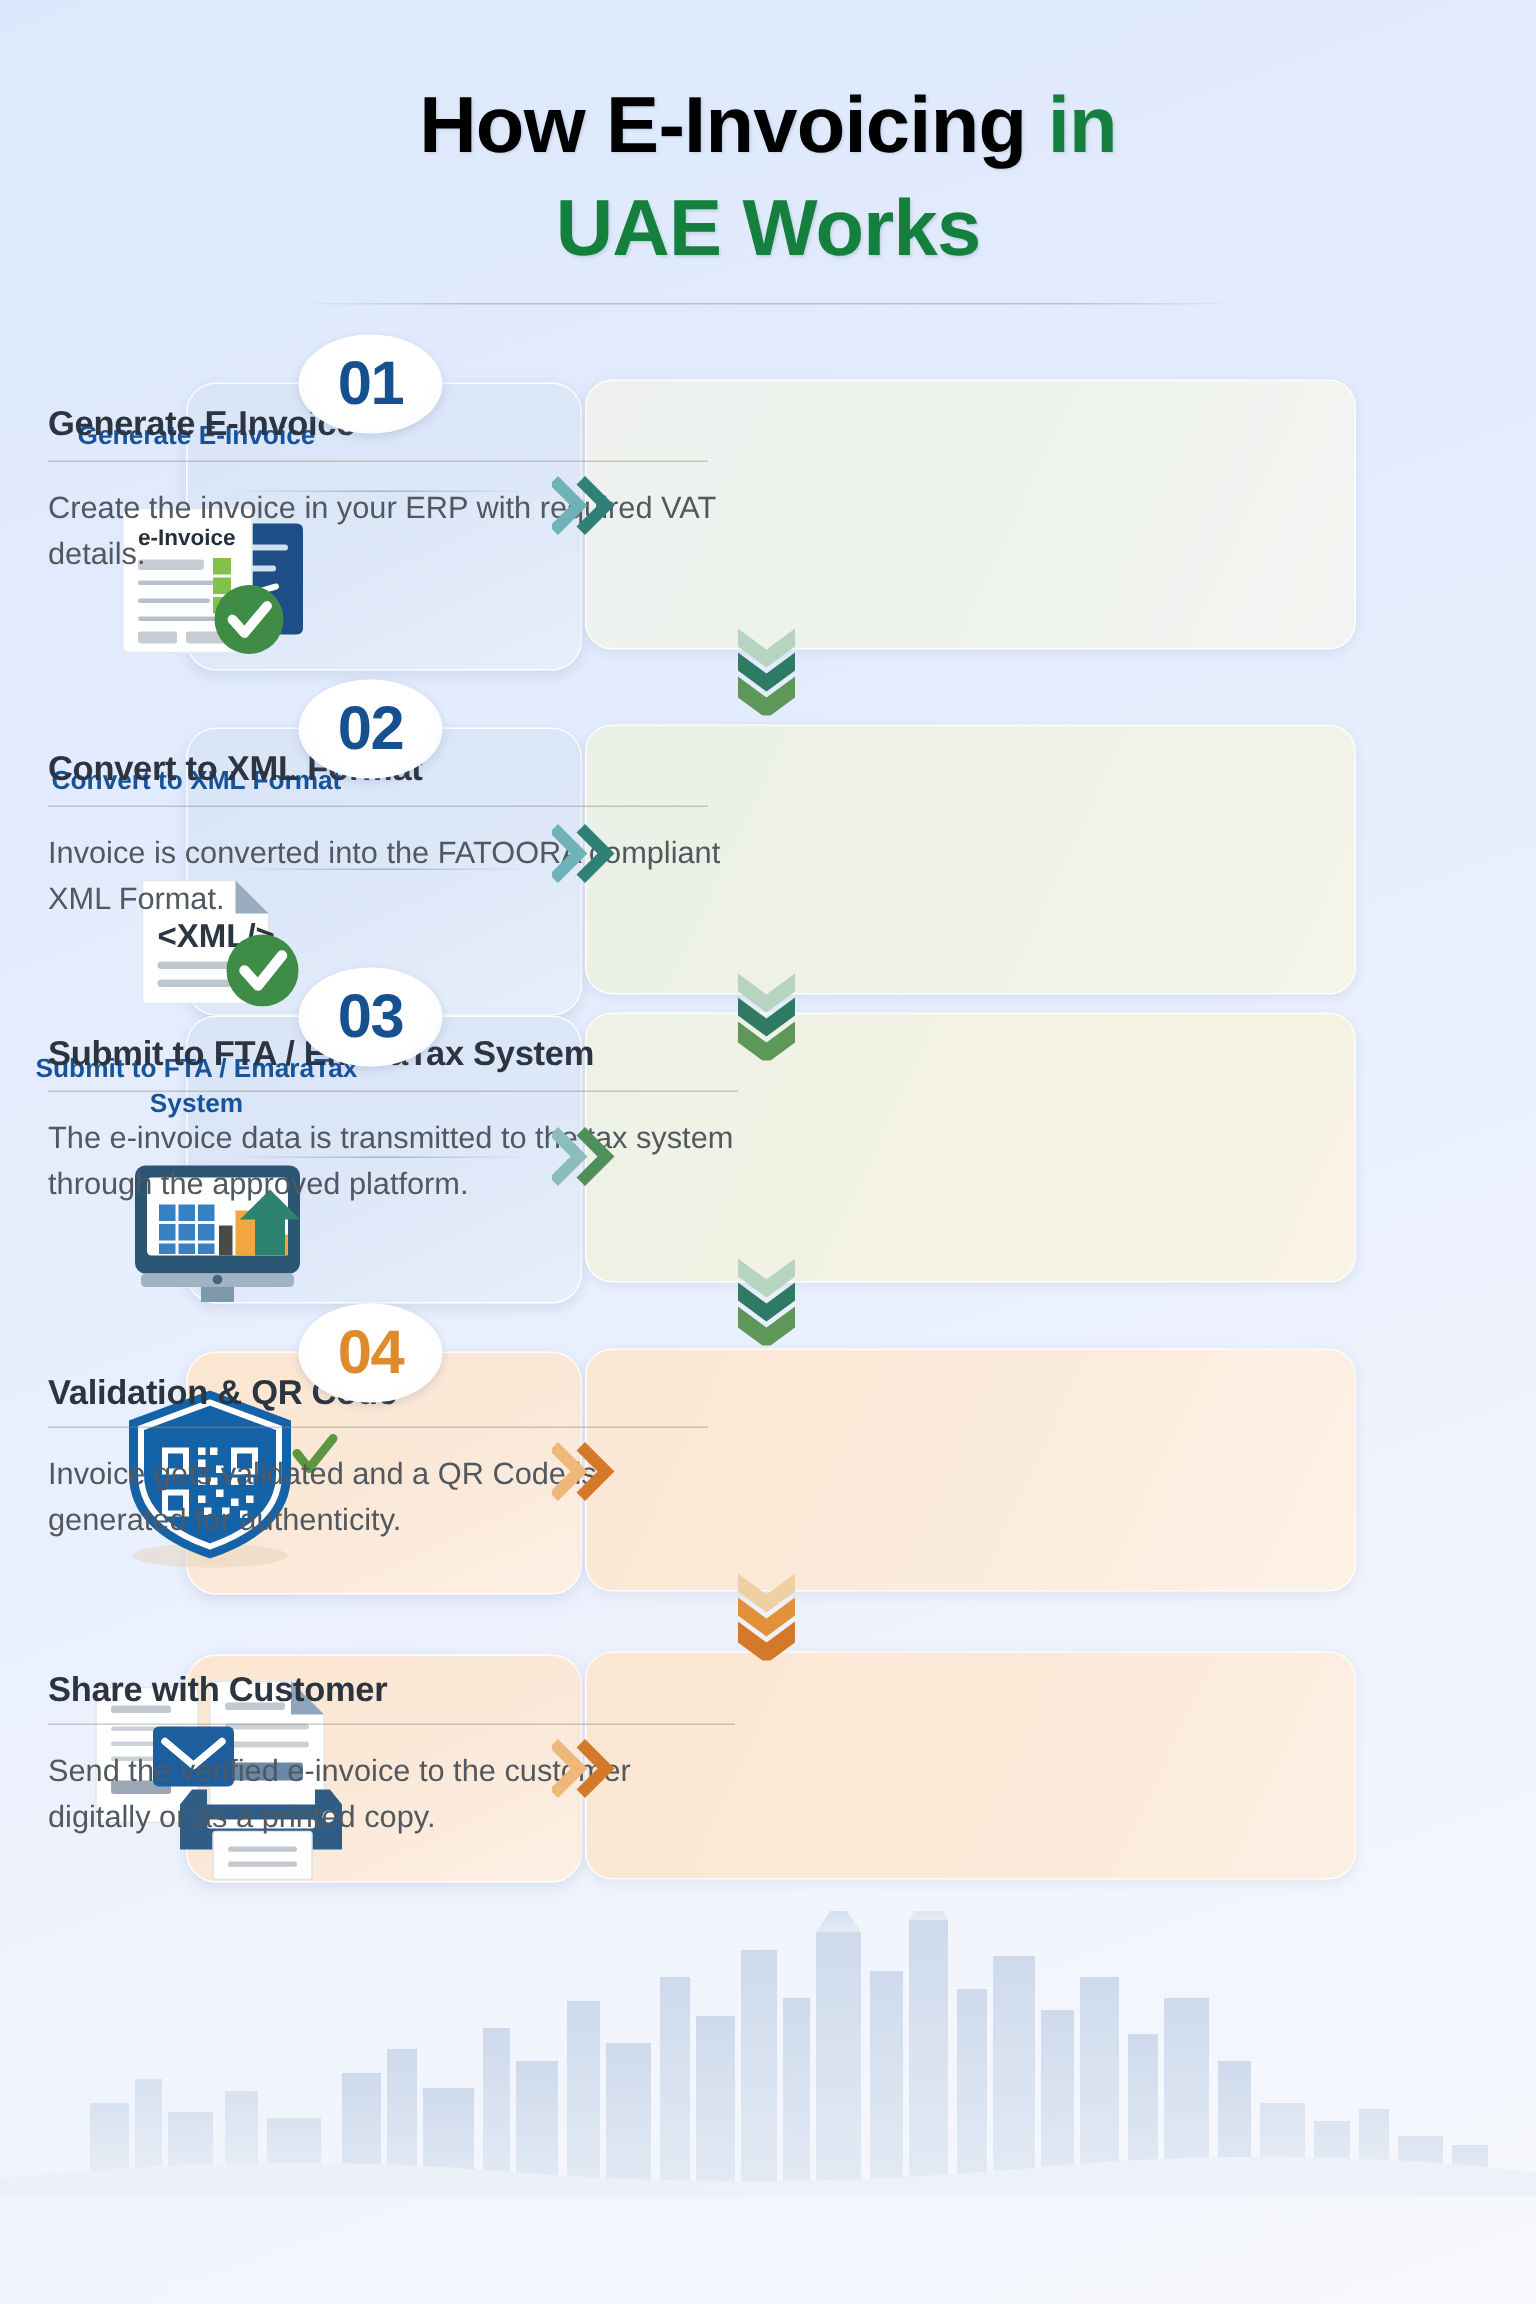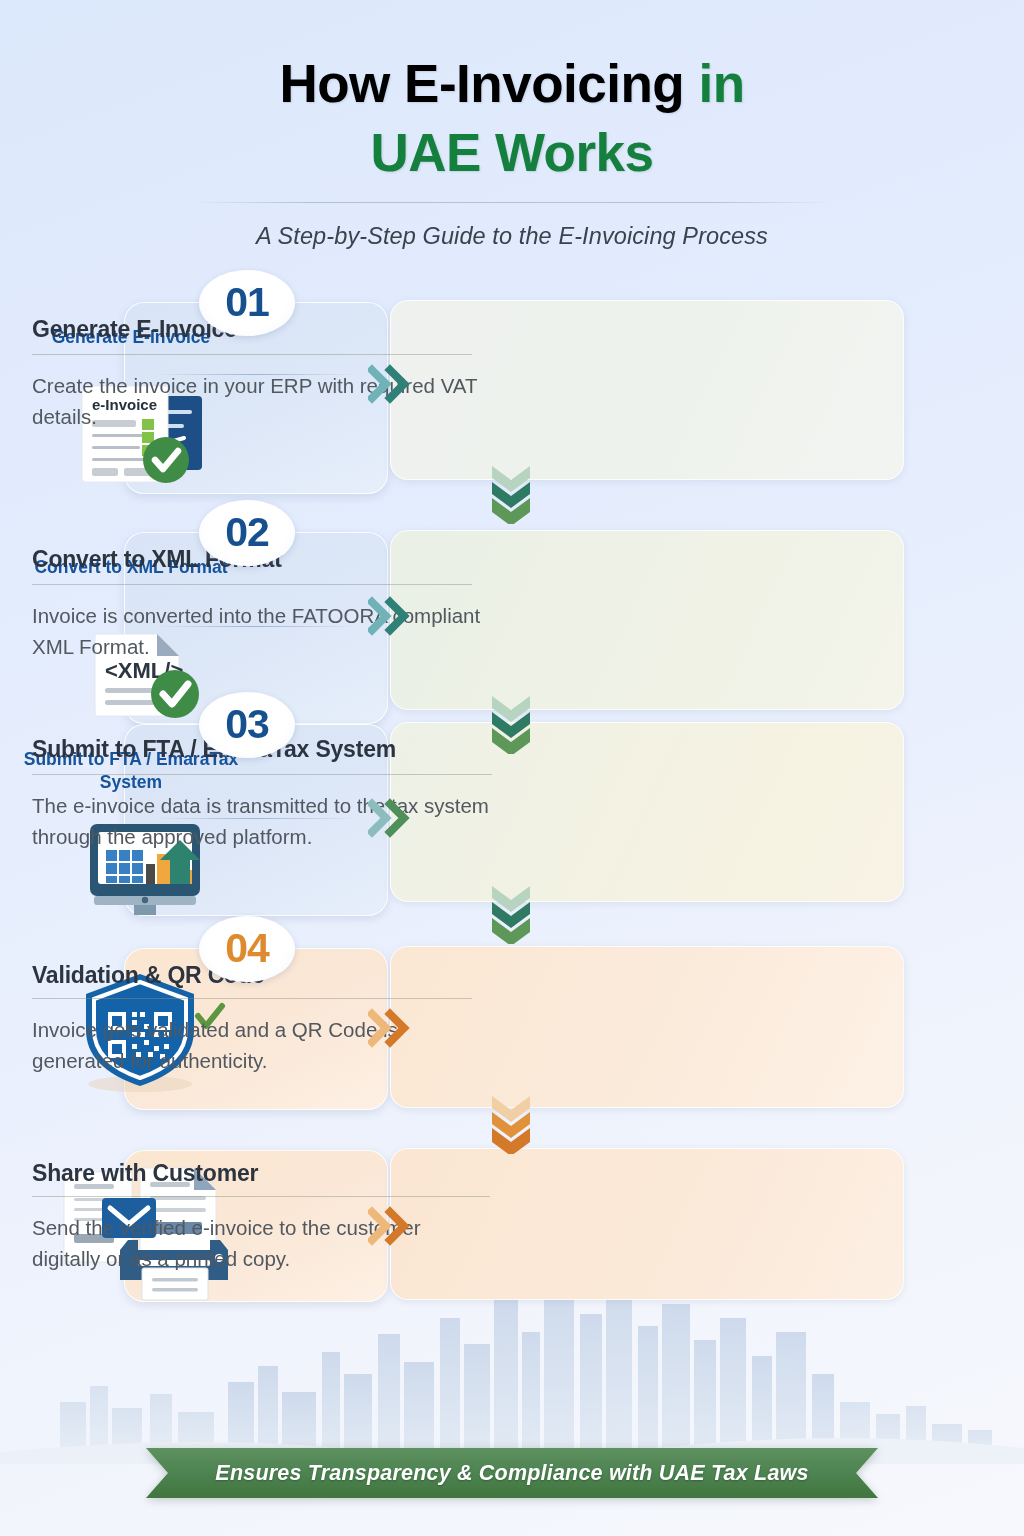--- a/index.html
+++ b/index.html
@@ -111,21 +111,20 @@
 <body>
 
 <div id="stage">
 
   <div class="header">
     <div class="title">
       <span class="t-blue">How E-Invoicing </span><span class="t-green">in</span><br>
       <span class="t-green">UAE Works</span>
     </div>
     <div class="title-rule"></div>
-    <div class="subtitle">A Step-by-Step Guide to the E-Invoicing Process</div>
   </div>
 
   <svg class="skyline" viewBox="0 0 1024 190" preserveAspectRatio="none">
     <defs>
       <linearGradient id="skyG" x1="0" y1="0" x2="0" y2="1">
         <stop offset="0%" stop-color="#b9cbe3"></stop>
         <stop offset="100%" stop-color="#dbe5f1"></stop>
       </linearGradient>
       <linearGradient id="skyG2" x1="0" y1="0" x2="0" y2="1">
         <stop offset="0%" stop-color="#cbd9ea"></stop>
@@ -387,27 +386,14 @@
         </svg>
       </div>
       <div class="right-card g5" style="height:150px;"></div>
       <div class="r-title" style="top:34px;">Share with Customer</div>
       <div class="r-rule" style="top:70px;width:458px;"></div>
       <div class="r-desc" style="top:86px;width:462px;">Send the verified e-invoice to the customer digitally or as a printed copy.</div>
     </div>
 
   </div>
 
-  <div class="banner">
-    <svg width="732" height="50" viewBox="0 0 732 50" style="position:absolute;left:0;top:0;">
-      <defs>
-        <linearGradient id="bnG" x1="0" y1="0" x2="0" y2="1">
-          <stop offset="0%" stop-color="#5e9160"></stop>
-          <stop offset="52%" stop-color="#4c8350"></stop>
-          <stop offset="100%" stop-color="#42753f"></stop>
-        </linearGradient>
-      </defs>
-      <path d="M0 0 L732 0 L710 25 L732 50 L0 50 L22 25 Z" fill="url(#bnG)"></path>
-    </svg>
-    <div class="banner-label">Ensures Transparency &amp; Compliance with UAE Tax Laws</div>
-  </div>
 
 </div>
 
 </body></html>

